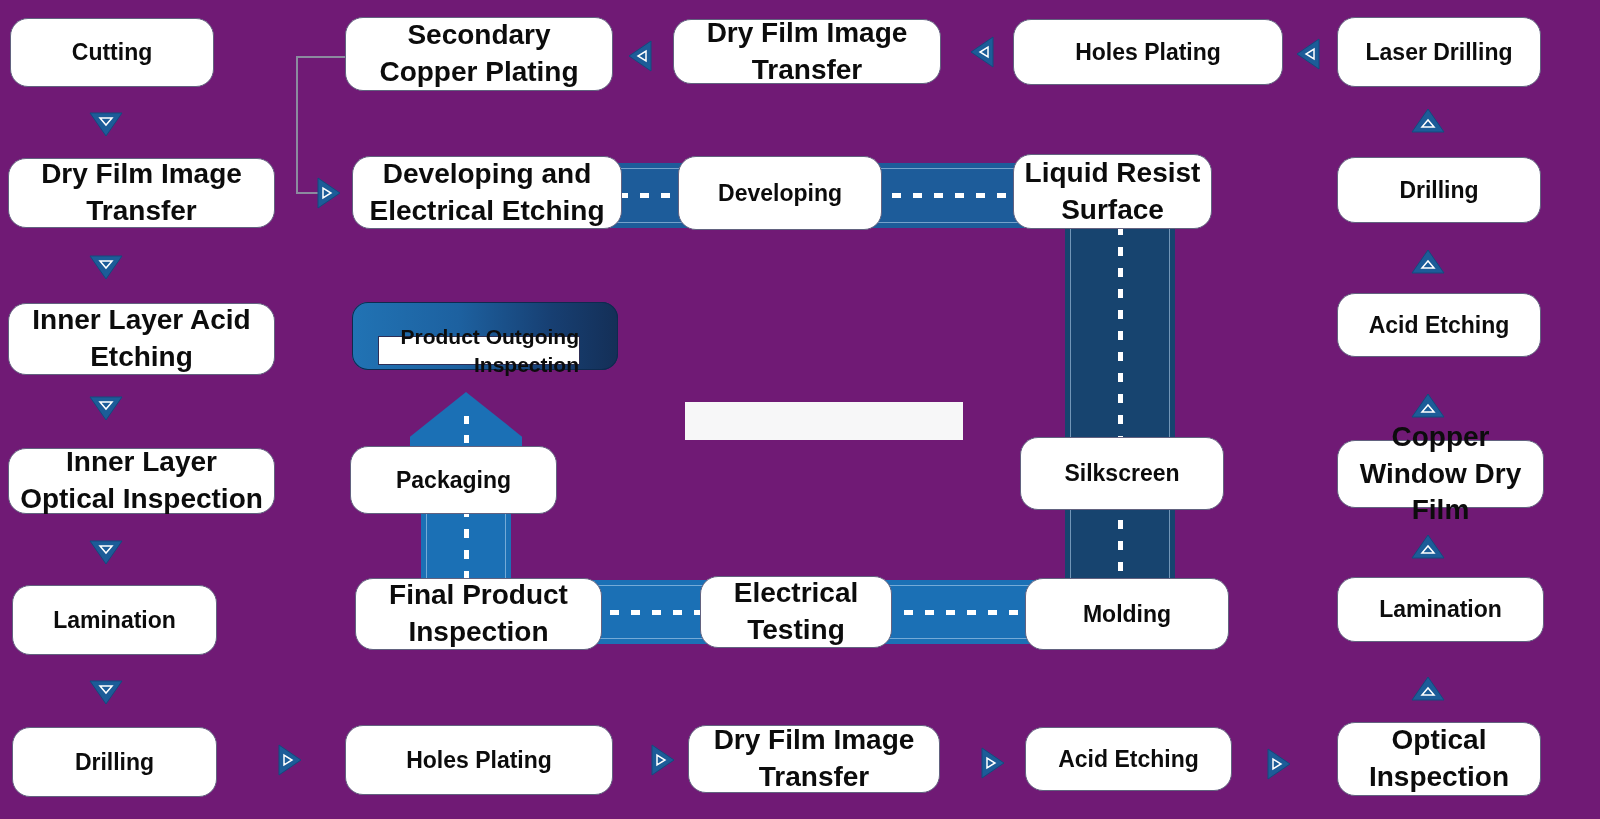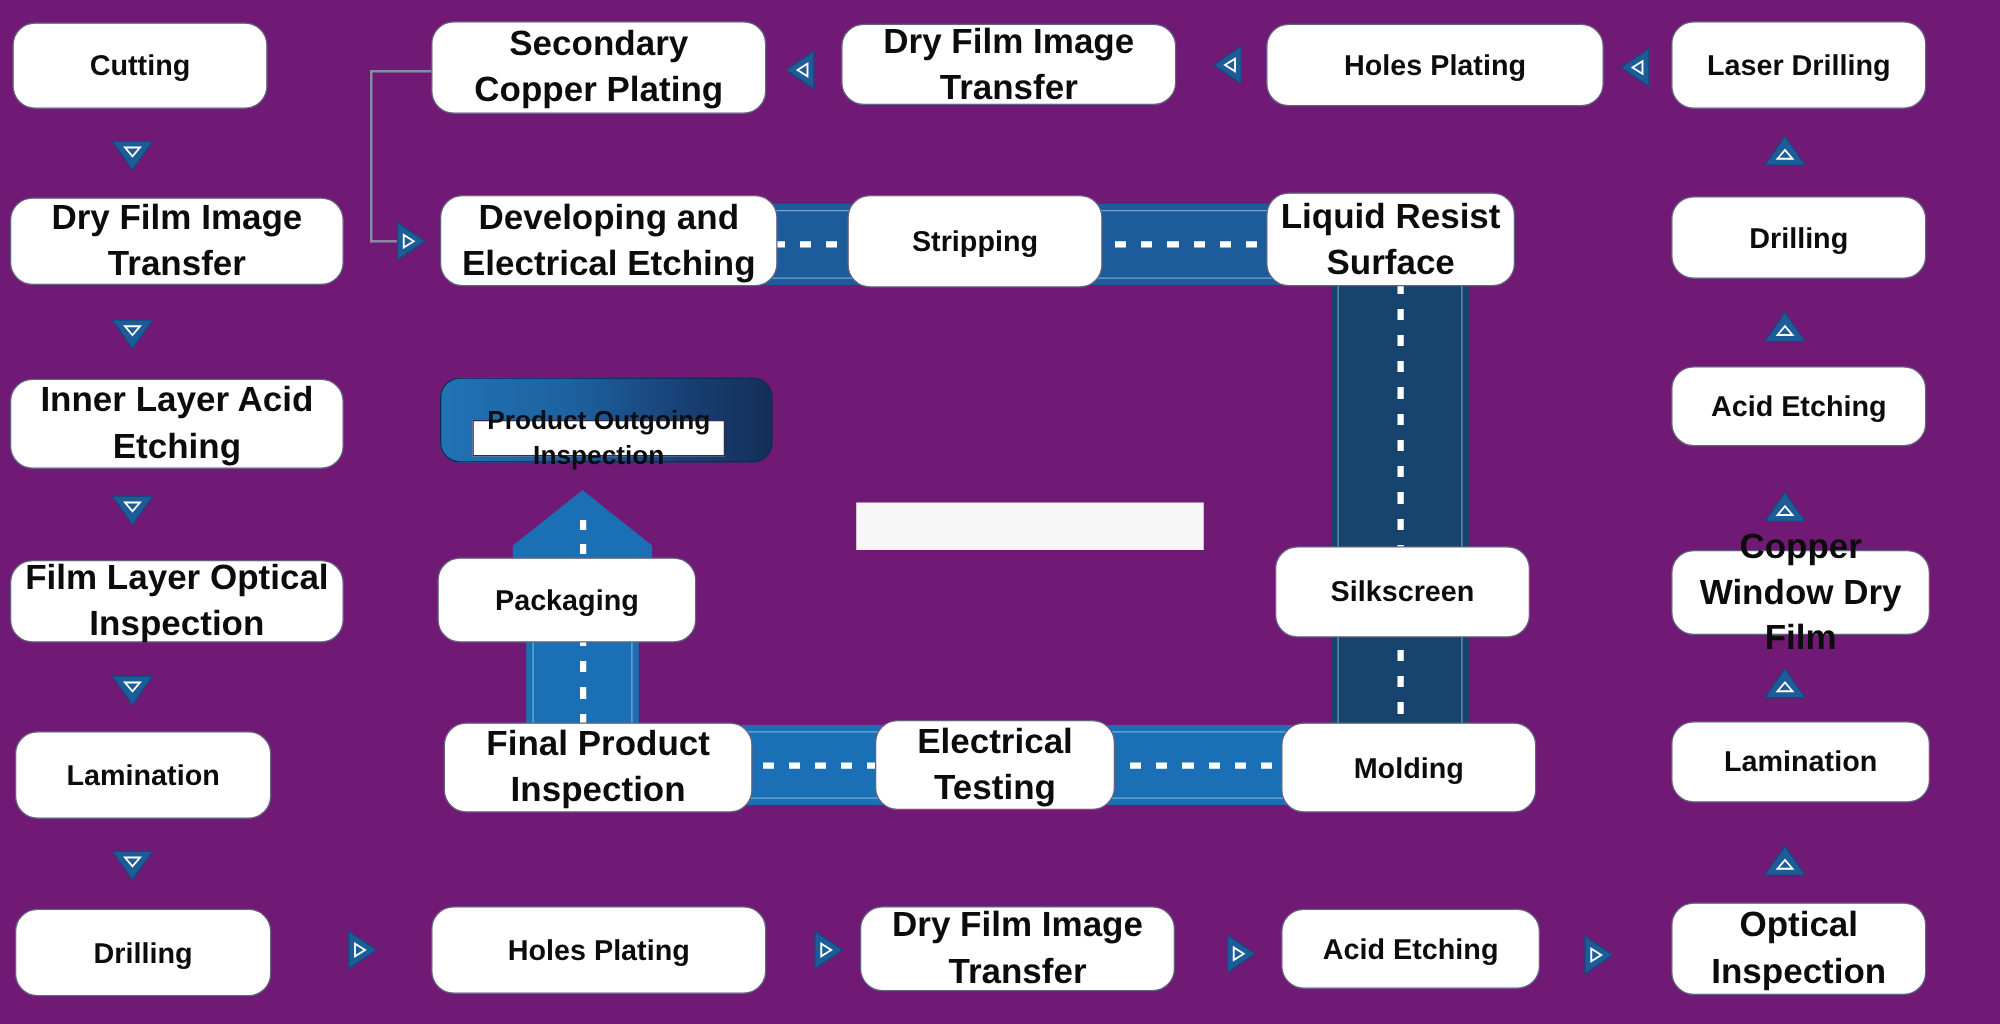--- a/index.html
+++ b/index.html
@@ -19,21 +19,21 @@
   .node span{padding:2px 10px;}
   
   .poi{
     position:absolute;z-index:2;border-radius:16px;
     background:linear-gradient(90deg,#2173b4 0%,#1d61a0 40%,#173f72 75%,#142f57 100%);
     box-shadow:0 0 0 1px #0e2a4e inset;
   }
   .poi-inner{
     position:absolute;left:26px;right:38px;top:4px;bottom:5px;background:#ffffff;
     border:1px solid #2e2e55;display:flex;align-items:center;justify-content:center;
-    text-align:center;color:#0c0c0c;font-weight:bold;font-size:21px;line-height:1.3;margin-top:30px;
+    text-align:right;color:#0c0c0c;font-weight:bold;font-size:21px;line-height:1.3;margin-top:30px;
   }
   
   .road{position:absolute;z-index:1;background:#1d5c9a;}
   .road.dark{background:#17446f;}
   .road.bright{background:#1b70b5;}
   .road::before{content:"";position:absolute;inset:5px;border:1px solid rgba(190,218,242,.55);}
   .road.h::after{
     content:"";position:absolute;left:8px;right:8px;top:50%;height:5px;margin-top:-2.5px;
     background:repeating-linear-gradient(90deg,#ffffff 0 9px,transparent 9px 21px);
   }
@@ -151,21 +151,21 @@
   <div class="node lg" style="left:10px;top:18px;width:202px;height:67px">
       <span>Cutting</span>
     </div>
   <div class="node" style="left:8px;top:158px;width:265px;height:68px">
       <span>Dry Film Image Transfer</span>
     </div>
   <div class="node" style="left:8px;top:303px;width:265px;height:70px">
       <span>Inner Layer Acid Etching</span>
     </div>
   <div class="node" style="left:8px;top:448px;width:265px;height:64px">
-      <span>Film Layer Optical Inspection</span>
+      <span>Inner Layer Optical Inspection</span>
     </div>
   <div class="node lg" style="left:12px;top:585px;width:203px;height:68px">
       <span>Lamination</span>
     </div>
   <div class="node lg" style="left:12px;top:727px;width:203px;height:68px">
       <span>Drilling</span>
     </div>
 
   <div class="node" style="left:345px;top:17px;width:266px;height:72px">
       <span>Secondary Copper Plating</span>
@@ -203,21 +203,21 @@
       <span>Dry Film Image Transfer</span>
     </div>
   <div class="node lg" style="left:1025px;top:727px;width:205px;height:62px">
       <span>Acid Etching</span>
     </div>
 
   <div class="node" style="left:352px;top:156px;width:268px;height:71px">
       <span>Developing and Electrical Etching</span>
     </div>
   <div class="node lg" style="left:678px;top:156px;width:202px;height:72px">
-      <span>Stripping</span>
+      <span>Developing</span>
     </div>
   <div class="node" style="left:1013px;top:154px;width:197px;height:73px">
       <span>Liquid Resist Surface</span>
     </div>
   <div class="node lg" style="left:1020px;top:437px;width:202px;height:71px">
       <span>Silkscreen</span>
     </div>
   <div class="node" style="left:700px;top:576px;width:190px;height:70px">
       <span>Electrical Testing</span>
     </div>

